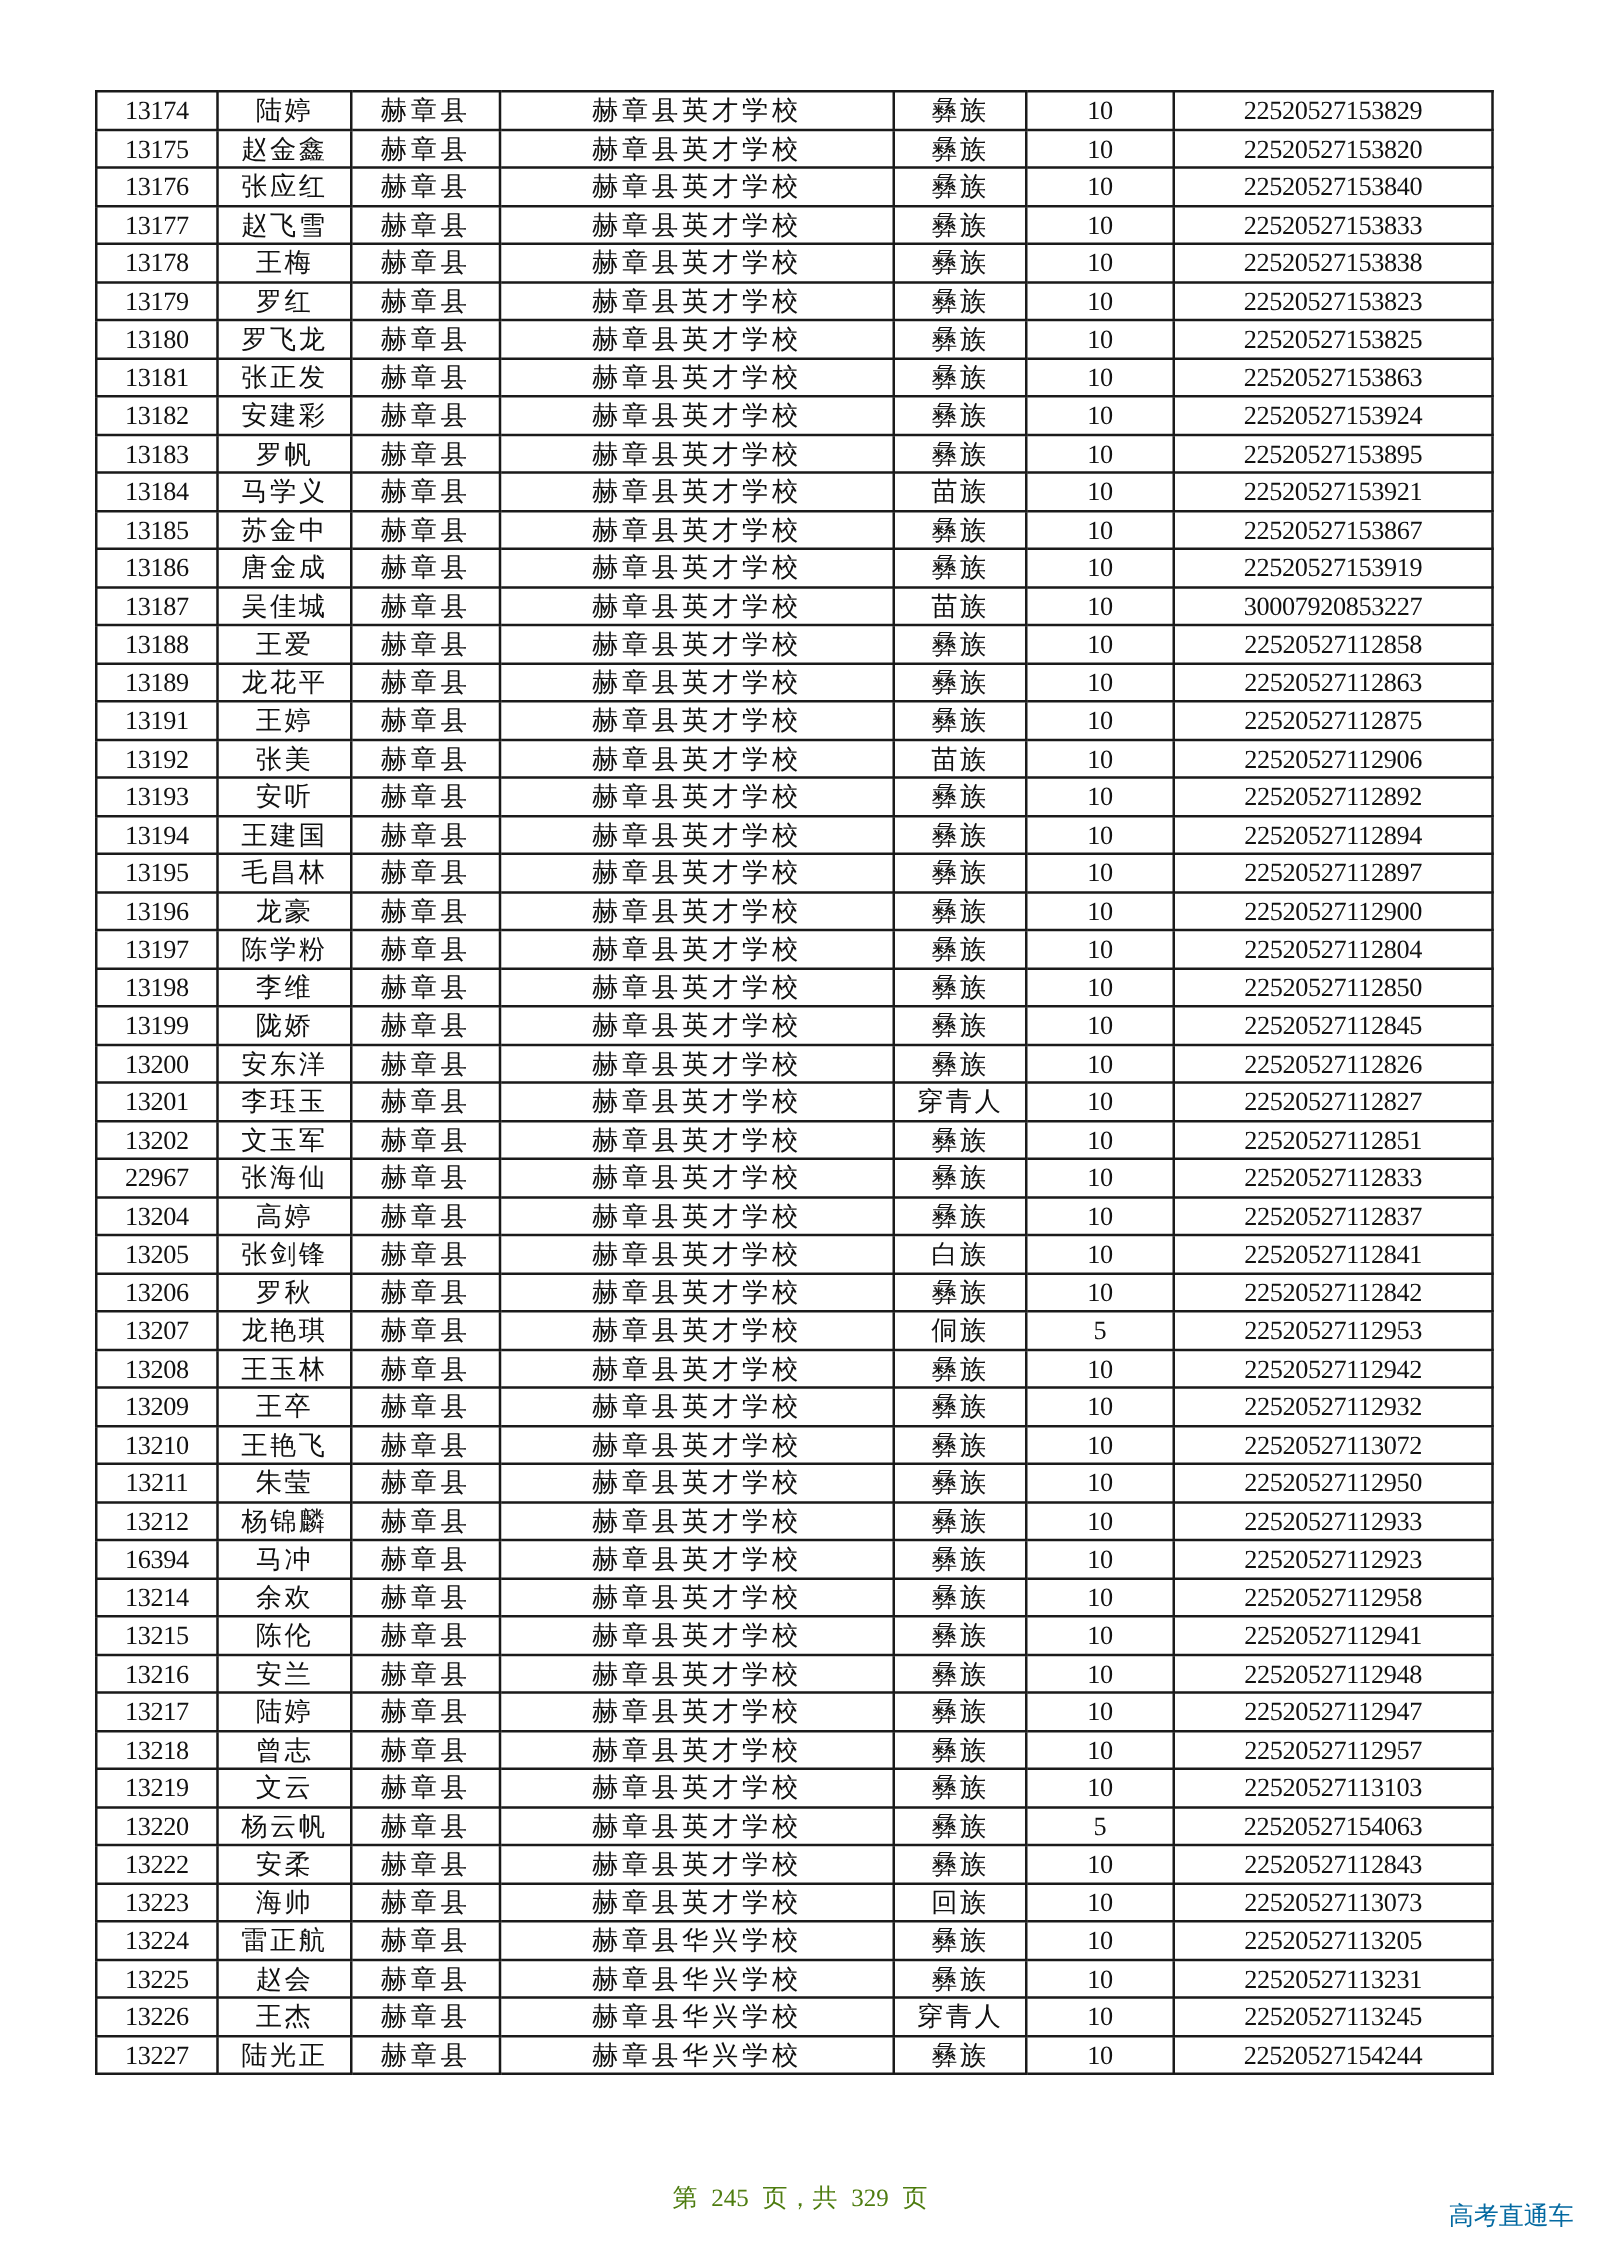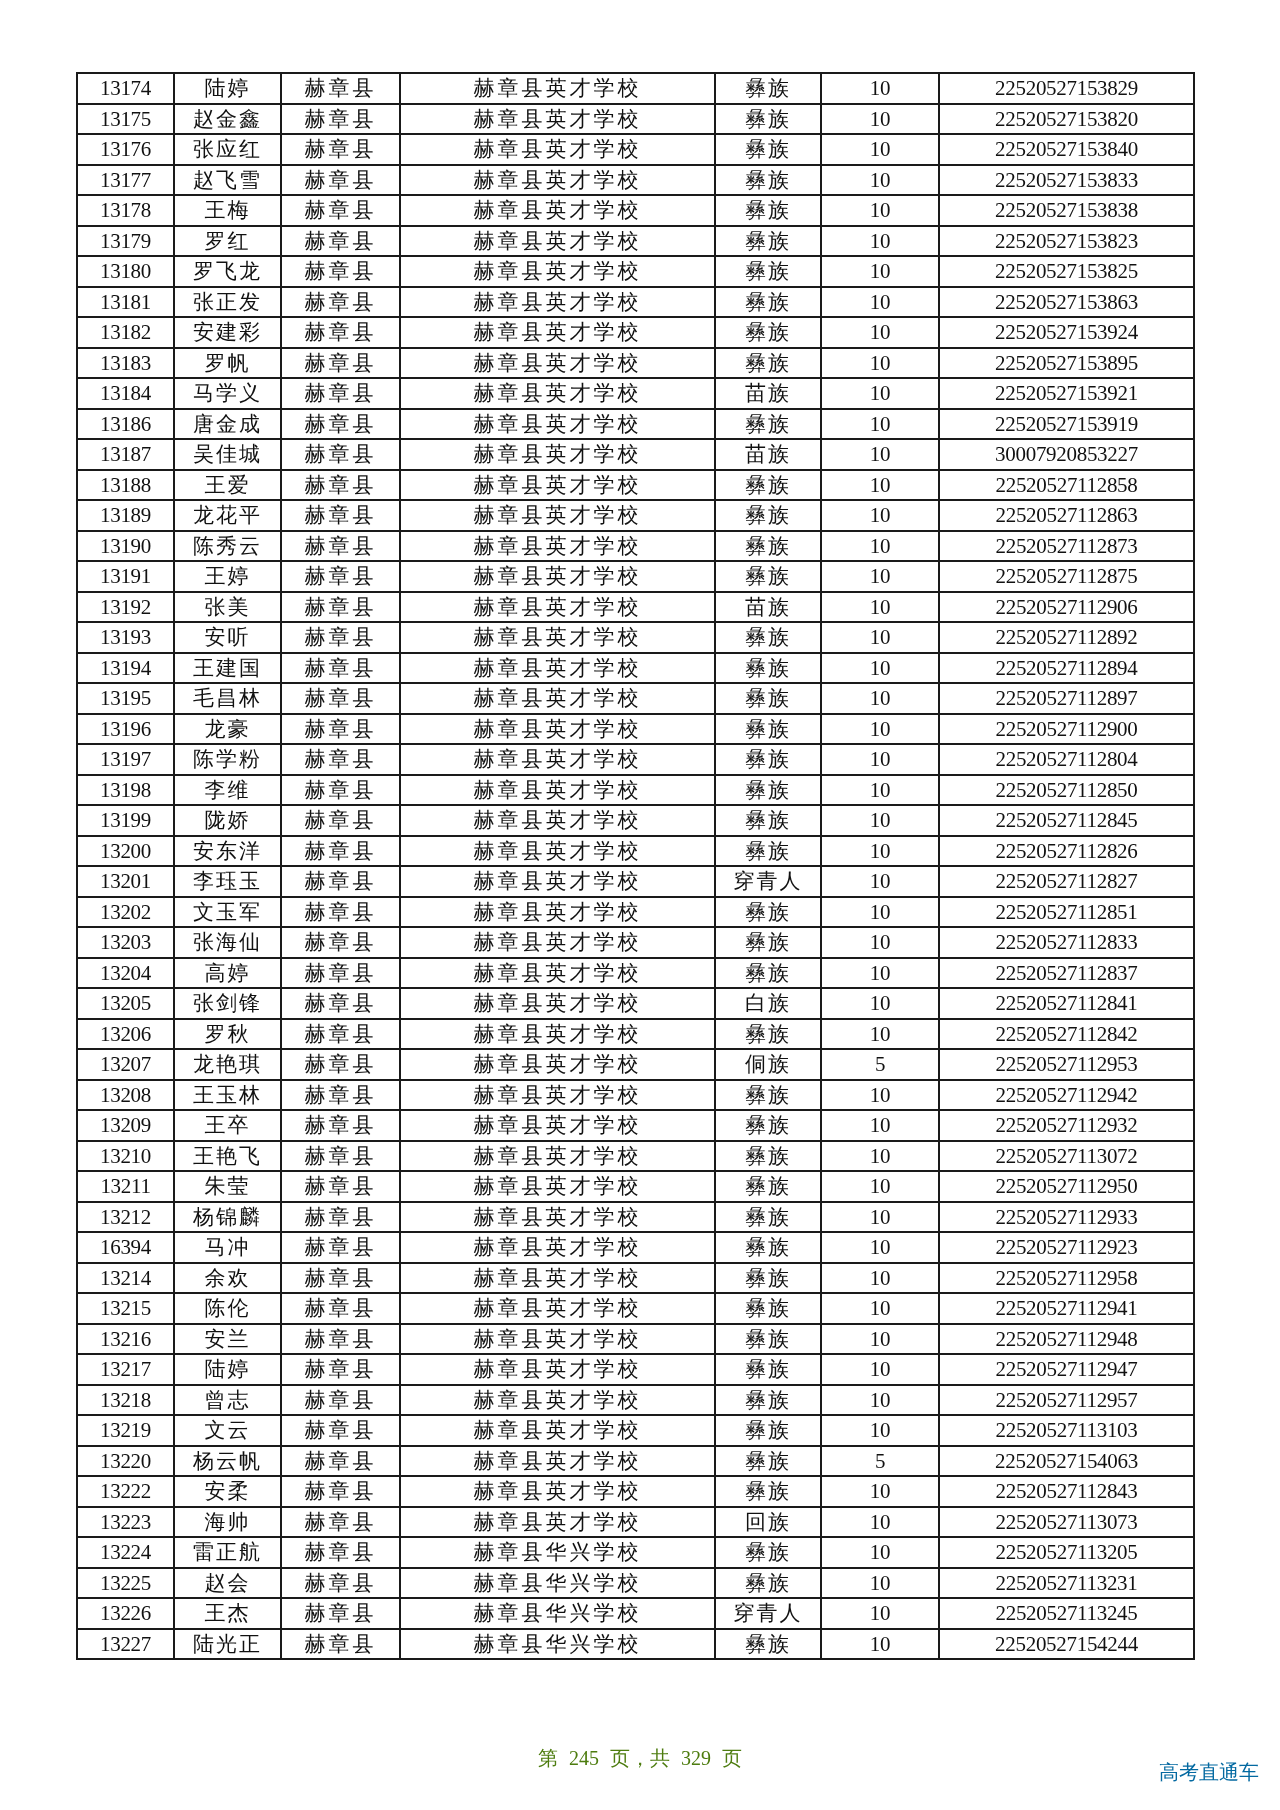--- a/index.html
+++ b/index.html
@@ -147,20 +147,29 @@
         <tr>
           <td class="c-no">13184</td>
           <td class="c-name">马学义</td>
           <td class="c-county">赫章县</td>
           <td class="c-school">赫章县英才学校</td>
           <td class="c-eth">苗族</td>
           <td class="c-score">10</td>
           <td class="c-id">22520527153921</td>
         </tr>
         <tr>
+          <td class="c-no">13185</td>
+          <td class="c-name">苏金中</td>
+          <td class="c-county">赫章县</td>
+          <td class="c-school">赫章县英才学校</td>
+          <td class="c-eth">彝族</td>
+          <td class="c-score">10</td>
+          <td class="c-id">22520527153867</td>
+        </tr>
+        <tr>
           <td class="c-no">13186</td>
           <td class="c-name">唐金成</td>
           <td class="c-county">赫章县</td>
           <td class="c-school">赫章县英才学校</td>
           <td class="c-eth">彝族</td>
           <td class="c-score">10</td>
           <td class="c-id">22520527153919</td>
         </tr>
         <tr>
           <td class="c-no">13187</td>
@@ -183,29 +192,20 @@
         <tr>
           <td class="c-no">13189</td>
           <td class="c-name">龙花平</td>
           <td class="c-county">赫章县</td>
           <td class="c-school">赫章县英才学校</td>
           <td class="c-eth">彝族</td>
           <td class="c-score">10</td>
           <td class="c-id">22520527112863</td>
         </tr>
         <tr>
-          <td class="c-no">13190</td>
-          <td class="c-name">陈秀云</td>
-          <td class="c-county">赫章县</td>
-          <td class="c-school">赫章县英才学校</td>
-          <td class="c-eth">彝族</td>
-          <td class="c-score">10</td>
-          <td class="c-id">22520527112873</td>
-        </tr>
-        <tr>
           <td class="c-no">13191</td>
           <td class="c-name">王婷</td>
           <td class="c-county">赫章县</td>
           <td class="c-school">赫章县英才学校</td>
           <td class="c-eth">彝族</td>
           <td class="c-score">10</td>
           <td class="c-id">22520527112875</td>
         </tr>
         <tr>
           <td class="c-no">13192</td>
@@ -300,21 +300,21 @@
         <tr>
           <td class="c-no">13202</td>
           <td class="c-name">文玉军</td>
           <td class="c-county">赫章县</td>
           <td class="c-school">赫章县英才学校</td>
           <td class="c-eth">彝族</td>
           <td class="c-score">10</td>
           <td class="c-id">22520527112851</td>
         </tr>
         <tr>
-          <td class="c-no">13203</td>
+          <td class="c-no">22967</td>
           <td class="c-name">张海仙</td>
           <td class="c-county">赫章县</td>
           <td class="c-school">赫章县英才学校</td>
           <td class="c-eth">彝族</td>
           <td class="c-score">10</td>
           <td class="c-id">22520527112833</td>
         </tr>
         <tr>
           <td class="c-no">13204</td>
           <td class="c-name">高婷</td>

